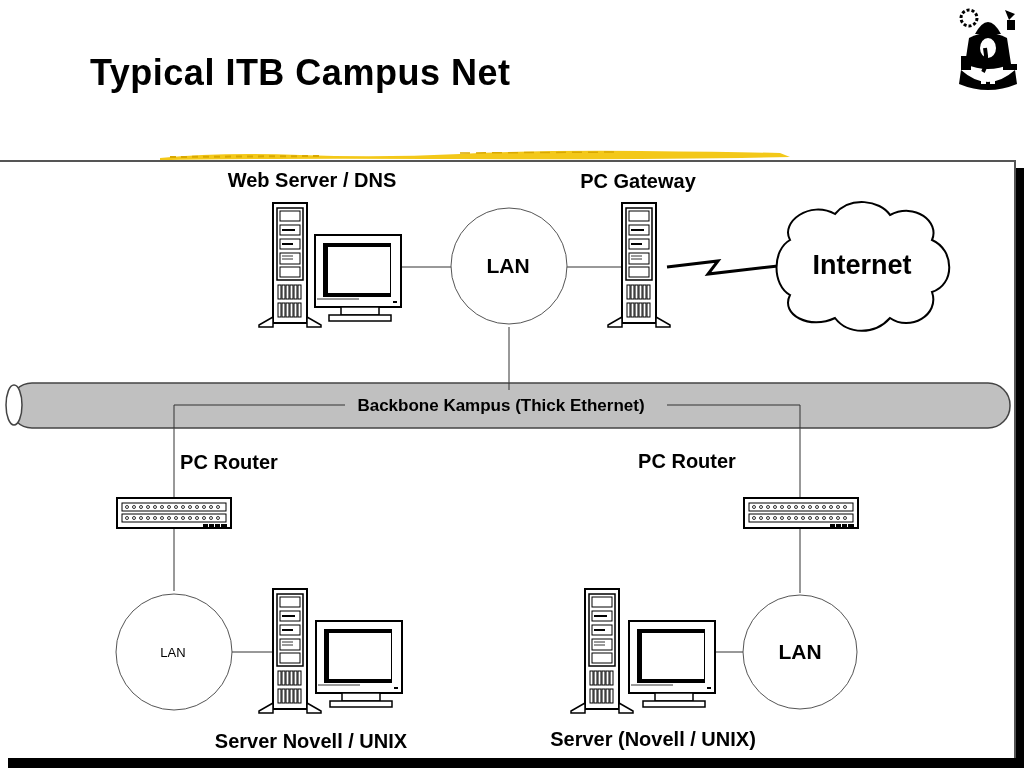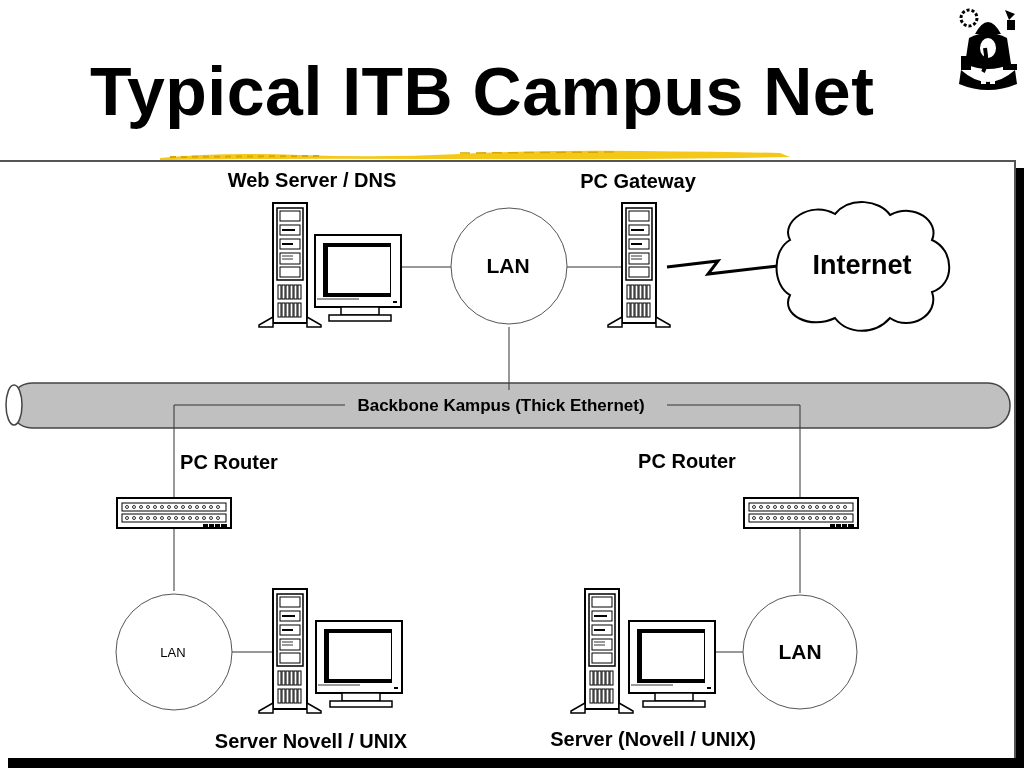--- a/index.html
+++ b/index.html
@@ -4,21 +4,21 @@
 <style>
   html, body { margin: 0; padding: 0; }
   body {
     width: 1024px; height: 768px; position: relative; overflow: hidden;
     background: #ffffff;
     font-family: "Liberation Sans", sans-serif;
   }
   .title {
     position: absolute; left: 90px; top: 52px;
     font-family: "Liberation Sans", sans-serif;
-    font-weight: bold; font-size: 68px; color: #000;
+    font-weight: bold; font-size: 36px; color: #000;
     letter-spacing: 0.5px; white-space: nowrap;
   }
   .logo { position: absolute; left: 955px; top: 4px; width: 66px; height: 88px; }
   .underline { position: absolute; left: 160px; top: 148px; width: 760px; height: 14px; }
   .frame-shadow {
     position: absolute; left: 8px; top: 168px; width: 1016px; height: 600px;
     background: #000;
   }
   .frame {
     position: absolute; left: 0px; top: 160px; width: 1016px; height: 598px;

